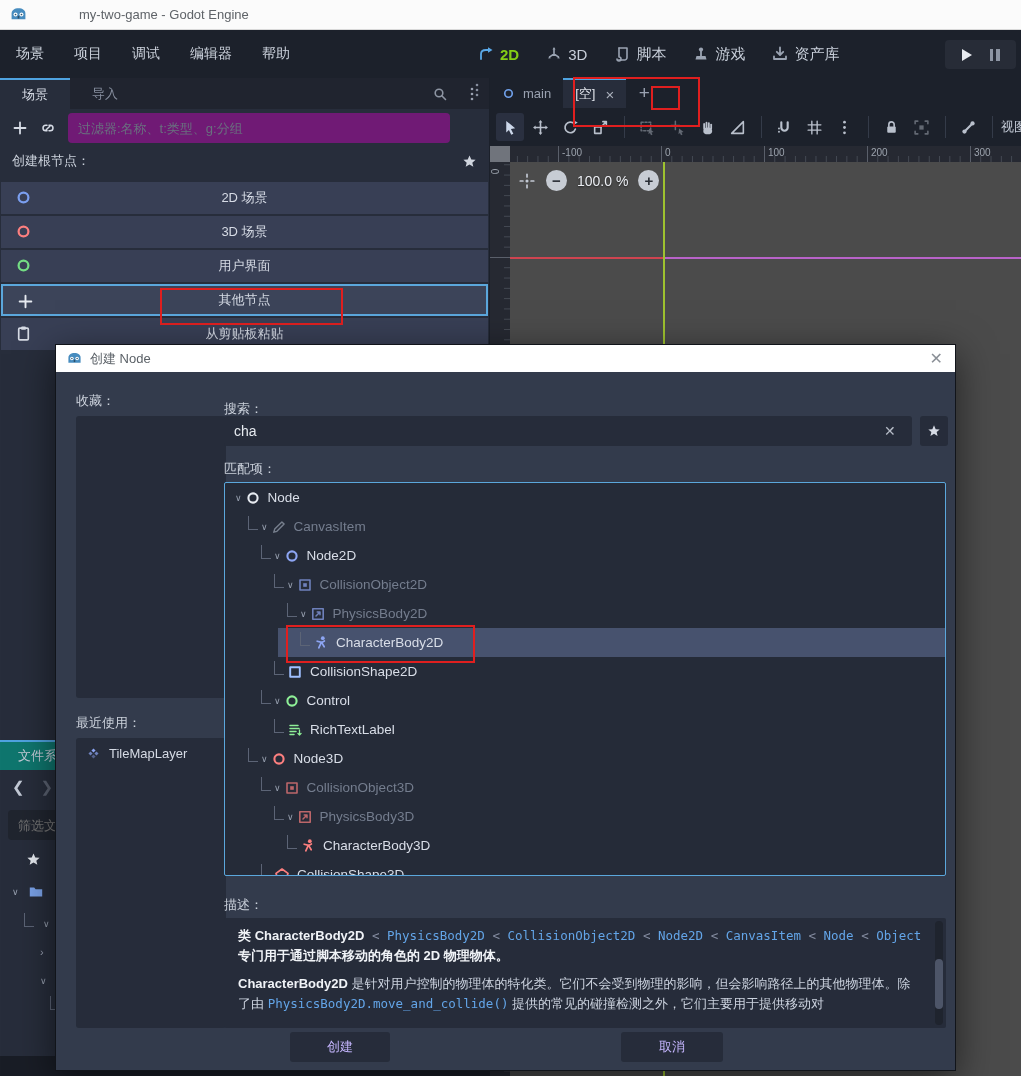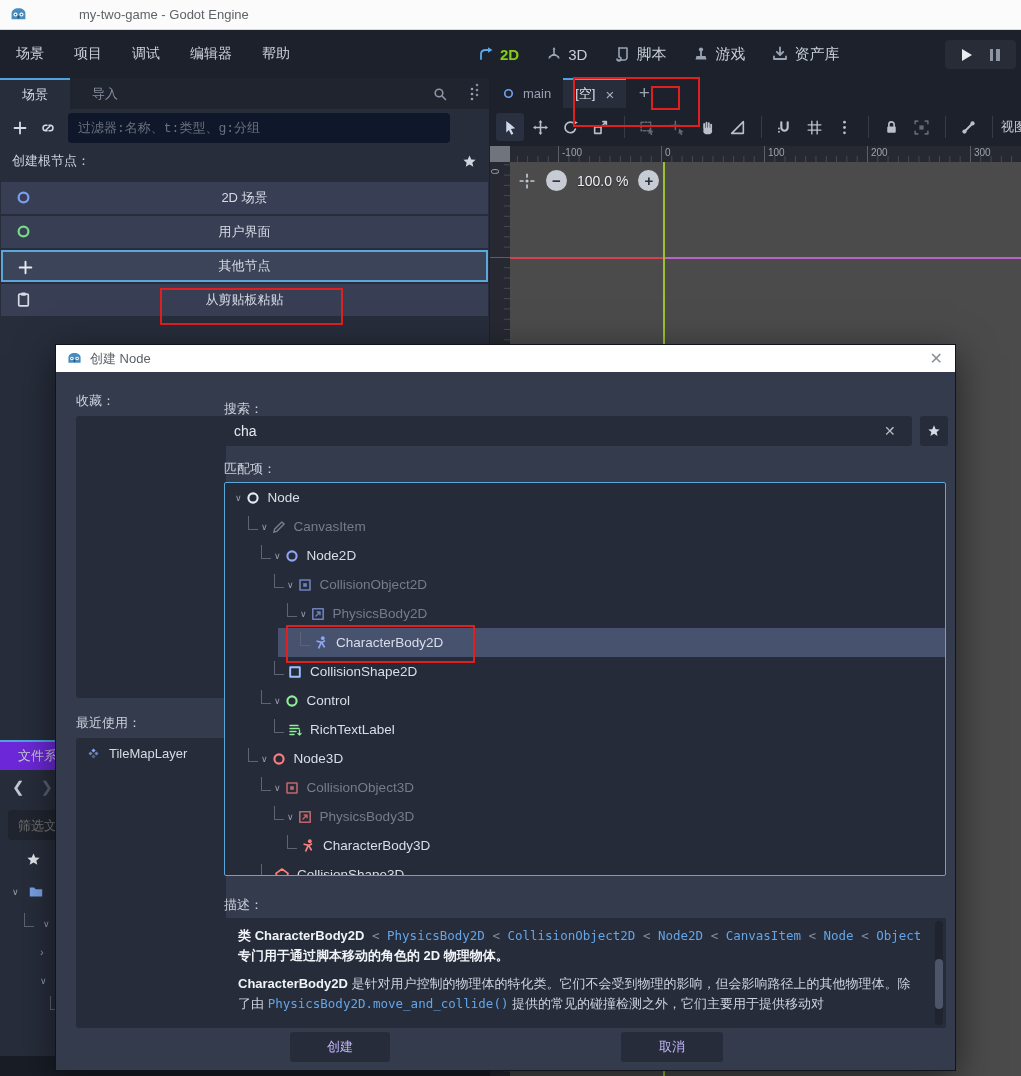--- a/index.html
+++ b/index.html
@@ -26,34 +26,34 @@
   .pause-bars i{ width:3.5px; height:12px; background:#8d95a3; }
 
   
   #scene-dock{ left:0; top:78px; width:489px; height:662px; background:#272d3b; }
   #scene-tabbar{ position:absolute; left:0; top:0; width:100%; height:31px; background:#20242f; display:flex; }
   .dock-tab{ height:31px; padding:0 22px; display:flex; align-items:center; font-size:13px; color:#868e9e; }
   .dock-tab.active{ background:#272d3b; color:#d6dbe5; border-top:2px solid #4fa3e0; }
   #scene-tab-dots{ position:absolute; right:4px; top:4px; }
   #scene-toolbar{ position:absolute; left:0; top:33px; width:100%; height:34px; display:flex; align-items:center; }
   #scene-toolbar .ic{ margin-left:12px; }
-  #scene-filter{ margin-left:12px; width:382px; height:30px; background:#0f172a; border:none; border-radius:4px; color:#c9cfda; font-size:13px; padding:0 30px 0 10px; outline:none; font-family:Liberation Mono, monospace; }
+  #scene-filter{ margin-left:12px; width:382px; height:30px; background:#701a75; border:none; border-radius:4px; color:#c9cfda; font-size:13px; padding:0 30px 0 10px; outline:none; font-family:Liberation Sans, sans-serif; }
   #scene-filter::placeholder{ color:#69707f; }
   #scene-filter-search{ position:absolute; left:432px; top:8px; }
   #scene-toolbar-dots{ position:absolute; left:464px; top:8px; }
   #create-root-row{ position:absolute; left:12px; top:74px; width:465px; display:flex; justify-content:space-between; align-items:center; }
   #create-root-row .lbl{ font-size:13px; color:#ccd2dc; }
   #scene-options{ position:absolute; left:1px; top:104px; width:487px; }
   .opt{ position:relative; height:32px; margin-bottom:2px; background:#383f55; display:flex; align-items:center; justify-content:center; font-size:13px; color:#d6dbe5; }
   .opt .oicon{ position:absolute; left:14px; top:7px; }
   .opt.sel{ border:2px solid #5ba7dc; background:#3c4459; }
 
   
   #fs-dock{ left:0; top:740px; width:489px; height:316px; background:#272d3b; }
-  #fs-tab{ position:absolute; left:0; top:0; height:30px; padding:0 18px; display:flex; align-items:center; font-size:13px; color:#c5ccd8; background:#6d28d9; border-top:2px solid #4fa3e0; }
+  #fs-tab{ position:absolute; left:0; top:0; height:30px; padding:0 18px; display:flex; align-items:center; font-size:13px; color:#c5ccd8; background:#0f766e; border-top:2px solid #4fa3e0; }
   #fs-nav{ position:absolute; left:12px; top:38px; display:flex; gap:16px; font-size:15px; font-weight:bold; }
   #fs-nav .bk{ color:#c3cad6; } #fs-nav .fw{ color:#5a6170; }
   #fs-filter{ position:absolute; left:8px; top:70px; width:472px; height:30px; background:#20252f; border:none; border-radius:4px; color:#69707f; font-size:13px; padding:0 10px; outline:none; font-family:inherit; }
   .fs-item{ position:absolute; display:flex; align-items:center; gap:6px; font-size:13px; color:#c9cfda; }
   .tcon{ width:10px; height:14px; border-left:1px solid #5c6476; border-bottom:1px solid #5c6476; margin:-8px 3px 0 0; flex:none; }
   .tchev{ font-size:9px; color:#98a0b0; margin-right:3px; flex:none; }
 
   #bottom-strip{ left:0; top:1056px; width:625px; height:20px; background:#191d26; }
 
   
@@ -253,20 +253,28 @@
           <span class="oicon">
             <svg width="17" height="17" viewBox="0 0 16 16" fill="none" stroke-linecap="round" stroke-linejoin="round">
               <circle cx="8" cy="8" r="4.6" stroke="#7b9ff0" stroke-width="2.1"></circle>
             </svg>
           </span>
           <span>2D 场景</span>
         </div>
         <div class="opt">
           <span class="oicon">
             <svg width="17" height="17" viewBox="0 0 16 16" fill="none" stroke-linecap="round" stroke-linejoin="round">
+              <circle cx="8" cy="8" r="4.6" stroke="#fc7f7f" stroke-width="2.1"></circle>
+            </svg>
+          </span>
+          <span>3D 场景</span>
+        </div>
+        <div class="opt">
+          <span class="oicon">
+            <svg width="17" height="17" viewBox="0 0 16 16" fill="none" stroke-linecap="round" stroke-linejoin="round">
               <circle cx="8" cy="8" r="4.6" stroke="#74dd84" stroke-width="2.1"></circle>
             </svg>
           </span>
           <span>用户界面</span>
         </div>
         <div class="opt sel">
           <span class="oicon">
             <svg width="17" height="17" viewBox="0 0 16 16" fill="none" stroke-linecap="round" stroke-linejoin="round">
               <path d="M8 2.5v11M2.5 8h11" stroke="#e6eaf0" stroke-width="1.8"></path>
             </svg>

